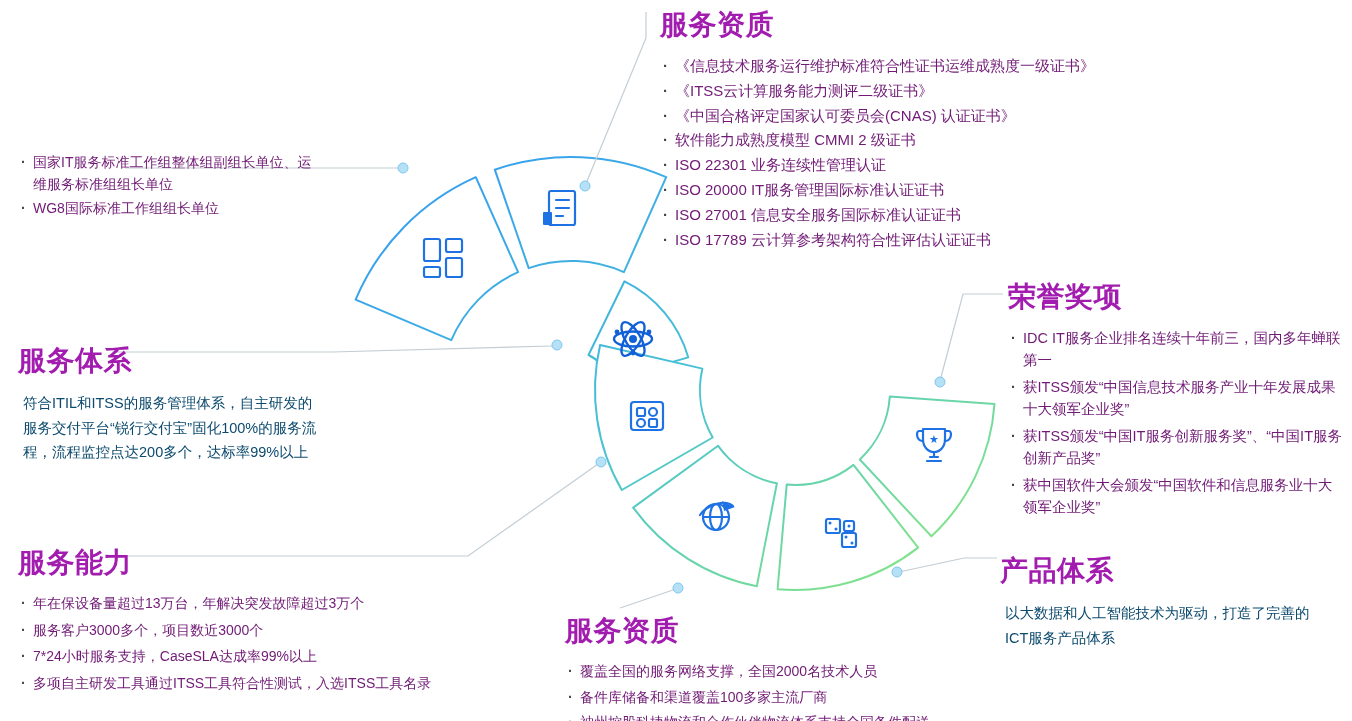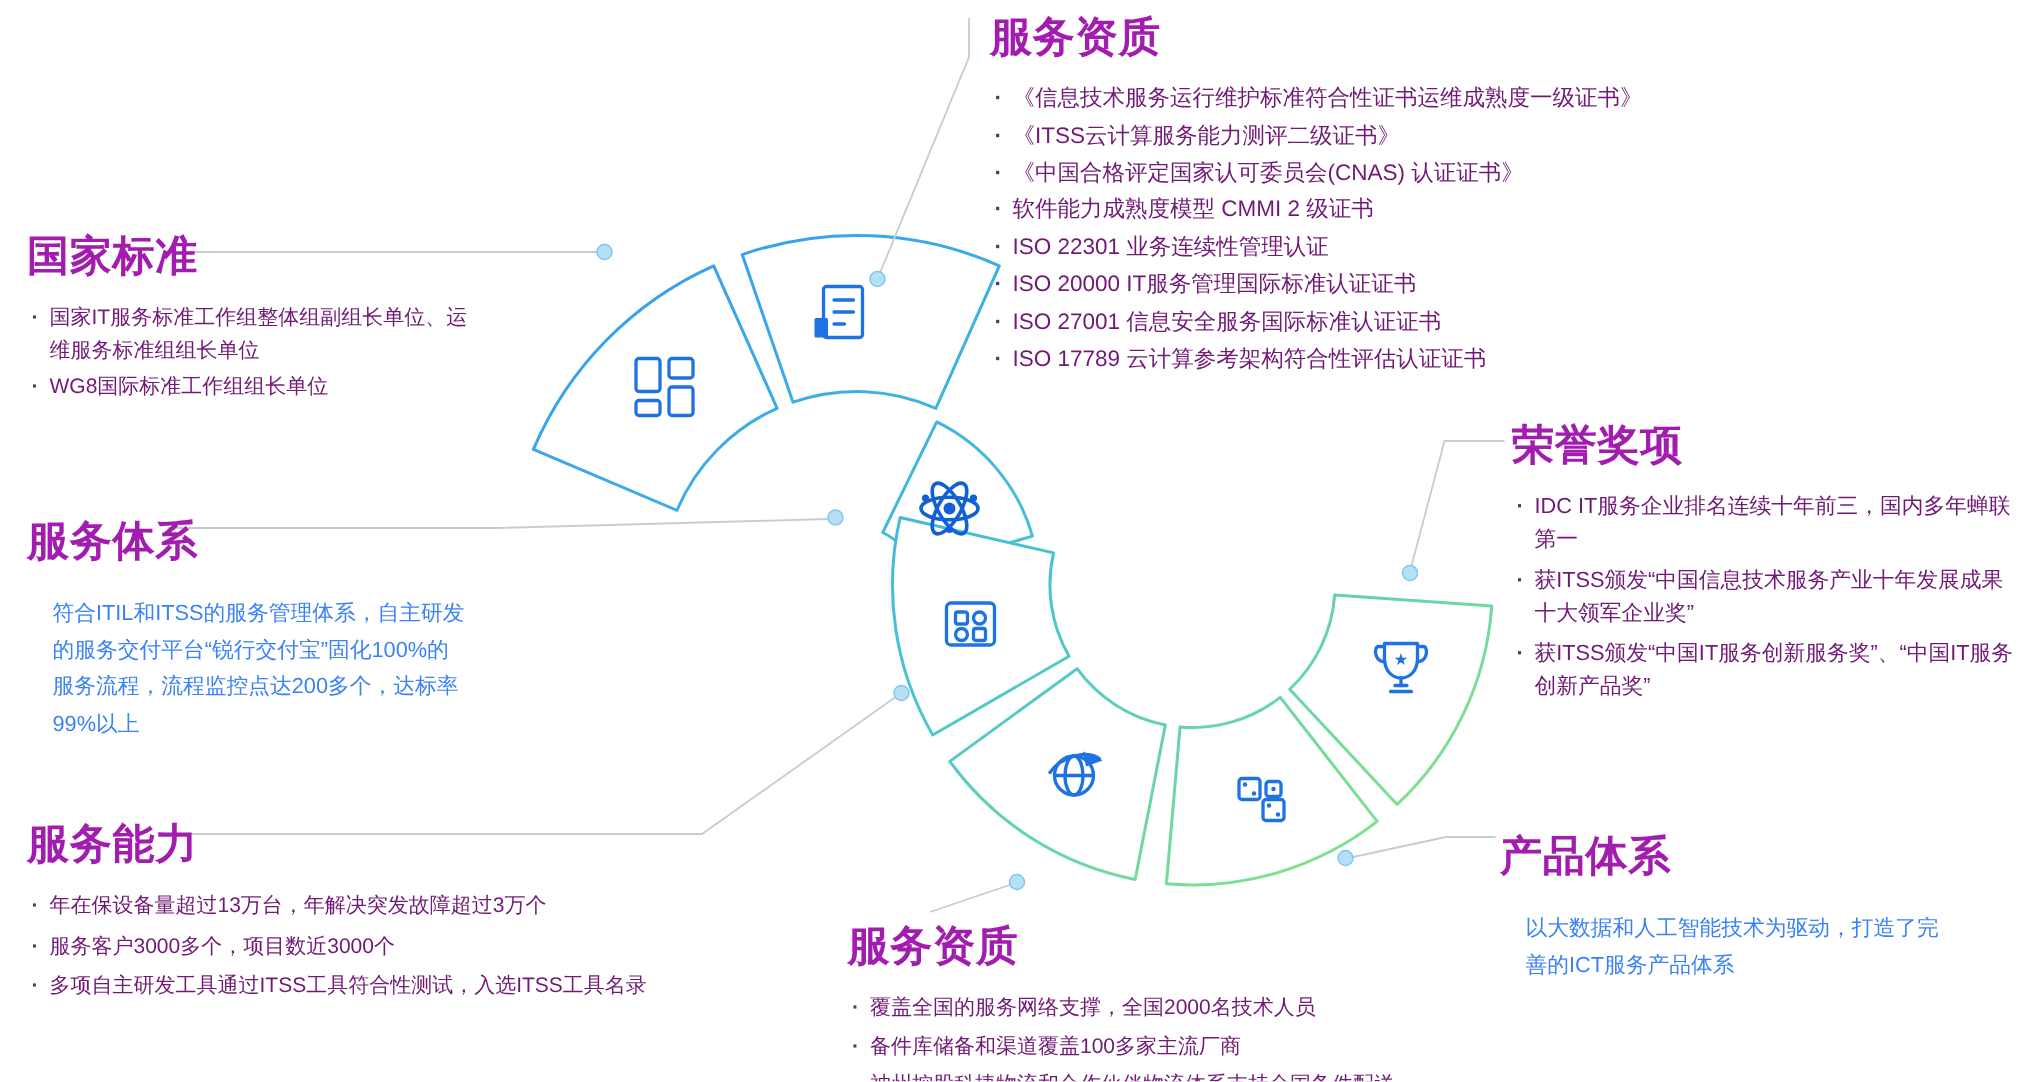--- a/index.html
+++ b/index.html
@@ -4,21 +4,21 @@
 <style>
   html,body{margin:0;padding:0;background:#fff;}
   body{font-family:"Liberation Sans","DejaVu Sans",sans-serif;}
   #canvas{position:relative;width:1352px;height:721px;background:#fff;overflow:hidden;}
   #wheel{position:absolute;left:0;top:0;}
   .sec{position:absolute;}
   .sec h2{margin:0 0 11px 0;font-size:28px;font-weight:bold;color:#a21caf;letter-spacing:0.5px;}
   .sec ul{list-style:none;margin:0;padding:0;}
   .sec li{position:relative;padding-left:15px;font-size:14px;line-height:1.55;color:#701a75;margin-bottom:3px;}
   .sec li::before{content:"·";position:absolute;left:3px;top:0;font-weight:bold;color:#444;}
-  .sec .body-text{margin:17px;font-size:14.5px;line-height:1.7;color:#3b82f6;}
+  .sec .body-text{margin:5px;font-size:14.5px;line-height:1.7;color:#0c4a6e;}
   #sec-qualifications li{font-size:15px;color:#701a75;margin-bottom:2px;line-height:1.52;}
   #sec-honors li{font-size:14.5px;margin-bottom:4px;}
   #sec-capability li{margin-bottom:5px;}
   #sec-network li{margin-bottom:4px;}
 </style>
 </head>
 <body>
 
 <div id="canvas">
 
@@ -120,21 +120,20 @@
         <path d="M -11 -13 H -15 C -18 -13 -18 -4 -12 -3"></path>
         <path d="M 11 -13 H 15 C 18 -13 18 -4 12 -3"></path>
         <line x1="0" y1="8" x2="0" y2="13"></line>
         <path d="M -4 13 H 4 M -7 17 H 7"></path>
         <text y="-1" text-anchor="middle" font-size="11" fill="#1f72e4" stroke="none">★</text>
       </g>
     </g>
   </svg>
 
   <div class="sec" id="sec-national" style="left:18px;top:152px;width:300px">
-    <h2>国家标准</h2>
     <ul>
       <li>国家IT服务标准工作组整体组副组长单位、运维服务标准组组长单位</li>
       <li>WG8国际标准工作组组长单位</li>
     </ul>
   </div>
 
   <div class="sec" id="sec-qualifications" style="left:660px;top:6px;width:530px">
     <h2>服务资质</h2>
     <ul>
       <li>《信息技术服务运行维护标准符合性证书运维成熟度一级证书》</li>
@@ -152,28 +151,30 @@
     <h2>服务体系</h2>
     <p class="body-text">符合ITIL和ITSS的服务管理体系，自主研发的服务交付平台“锐行交付宝”固化100%的服务流程，流程监控点达200多个，达标率99%以上</p>
   </div>
 
   <div class="sec" id="sec-honors" style="left:1008px;top:278px;width:334px">
     <h2>荣誉奖项</h2>
     <ul>
       <li>IDC IT服务企业排名连续十年前三，国内多年蝉联第一</li>
       <li>获ITSS颁发“中国信息技术服务产业十年发展成果十大领军企业奖”</li>
       <li>获ITSS颁发“中国IT服务创新服务奖”、“中国IT服务创新产品奖”</li>
+      <li>获中国软件大会颁发“中国软件和信息服务业十大领军企业奖”</li>
     </ul>
   </div>
 
   <div class="sec" id="sec-capability" style="left:18px;top:544px;width:500px">
     <h2>服务能力</h2>
     <ul>
       <li>年在保设备量超过13万台，年解决突发故障超过3万个</li>
       <li>服务客户3000多个，项目数近3000个</li>
+      <li>7*24小时服务支持，CaseSLA达成率99%以上</li>
       <li>多项自主研发工具通过ITSS工具符合性测试，入选ITSS工具名录</li>
     </ul>
   </div>
 
   <div class="sec" id="sec-network" style="left:565px;top:612px;width:450px">
     <h2>服务资质</h2>
     <ul>
       <li>覆盖全国的服务网络支撑，全国2000名技术人员</li>
       <li>备件库储备和渠道覆盖100多家主流厂商</li>
       <li>神州控股科捷物流和合作伙伴物流体系支持全国备件配送</li>

